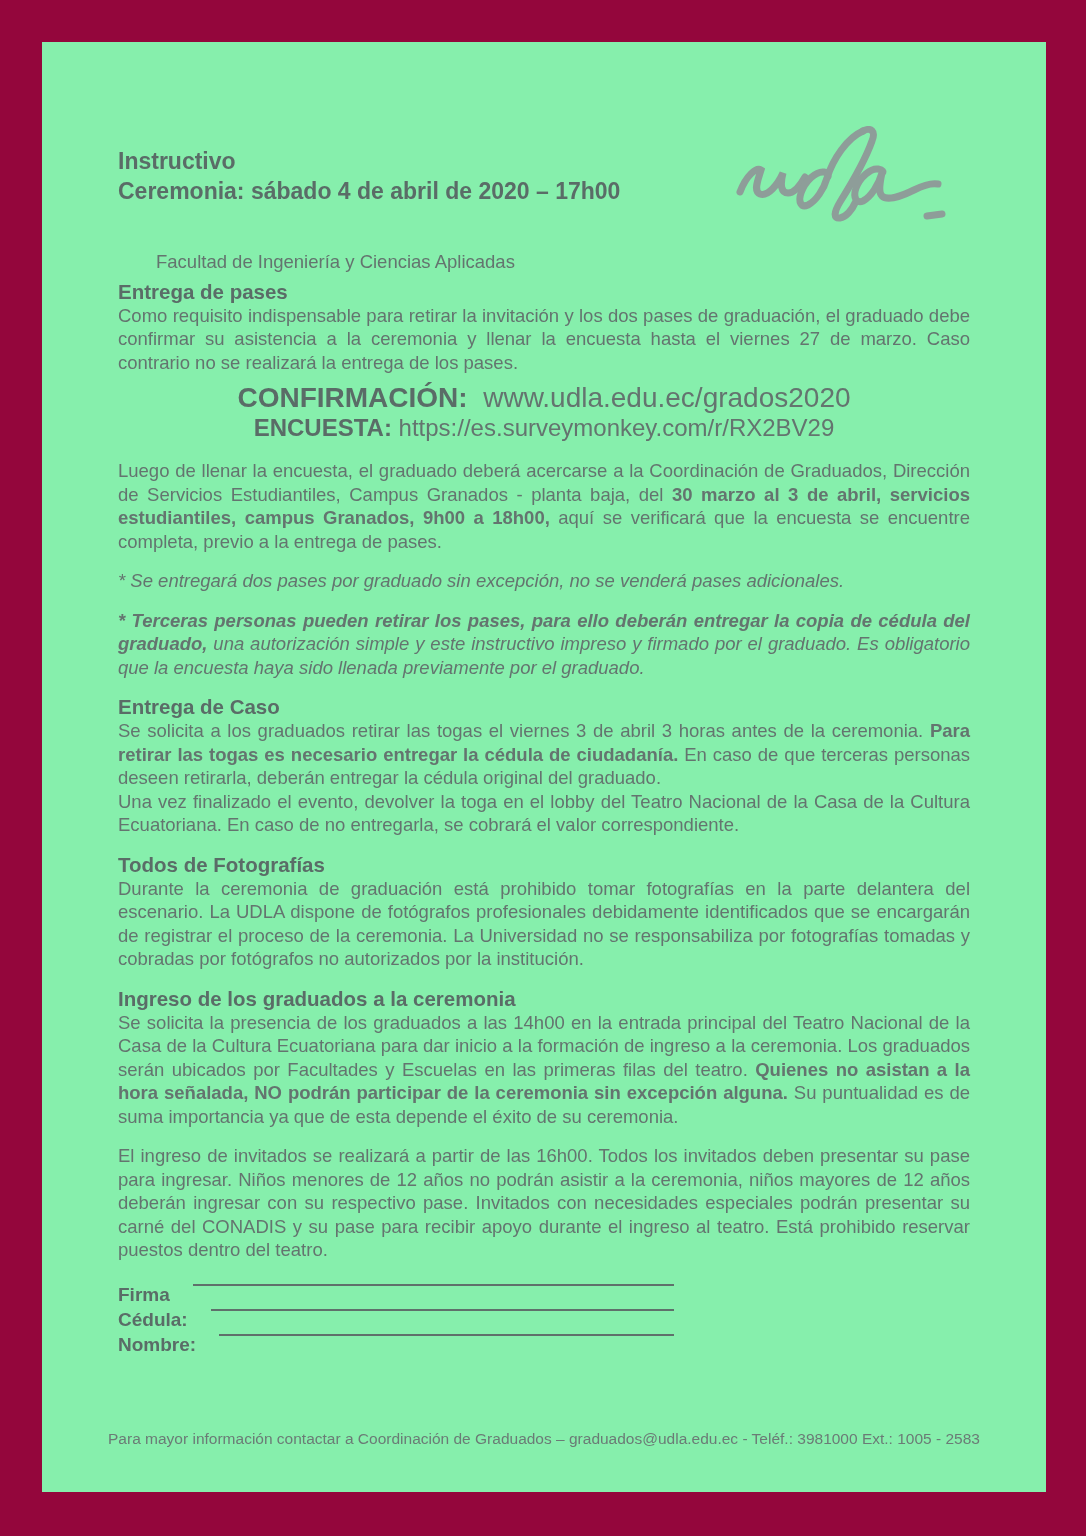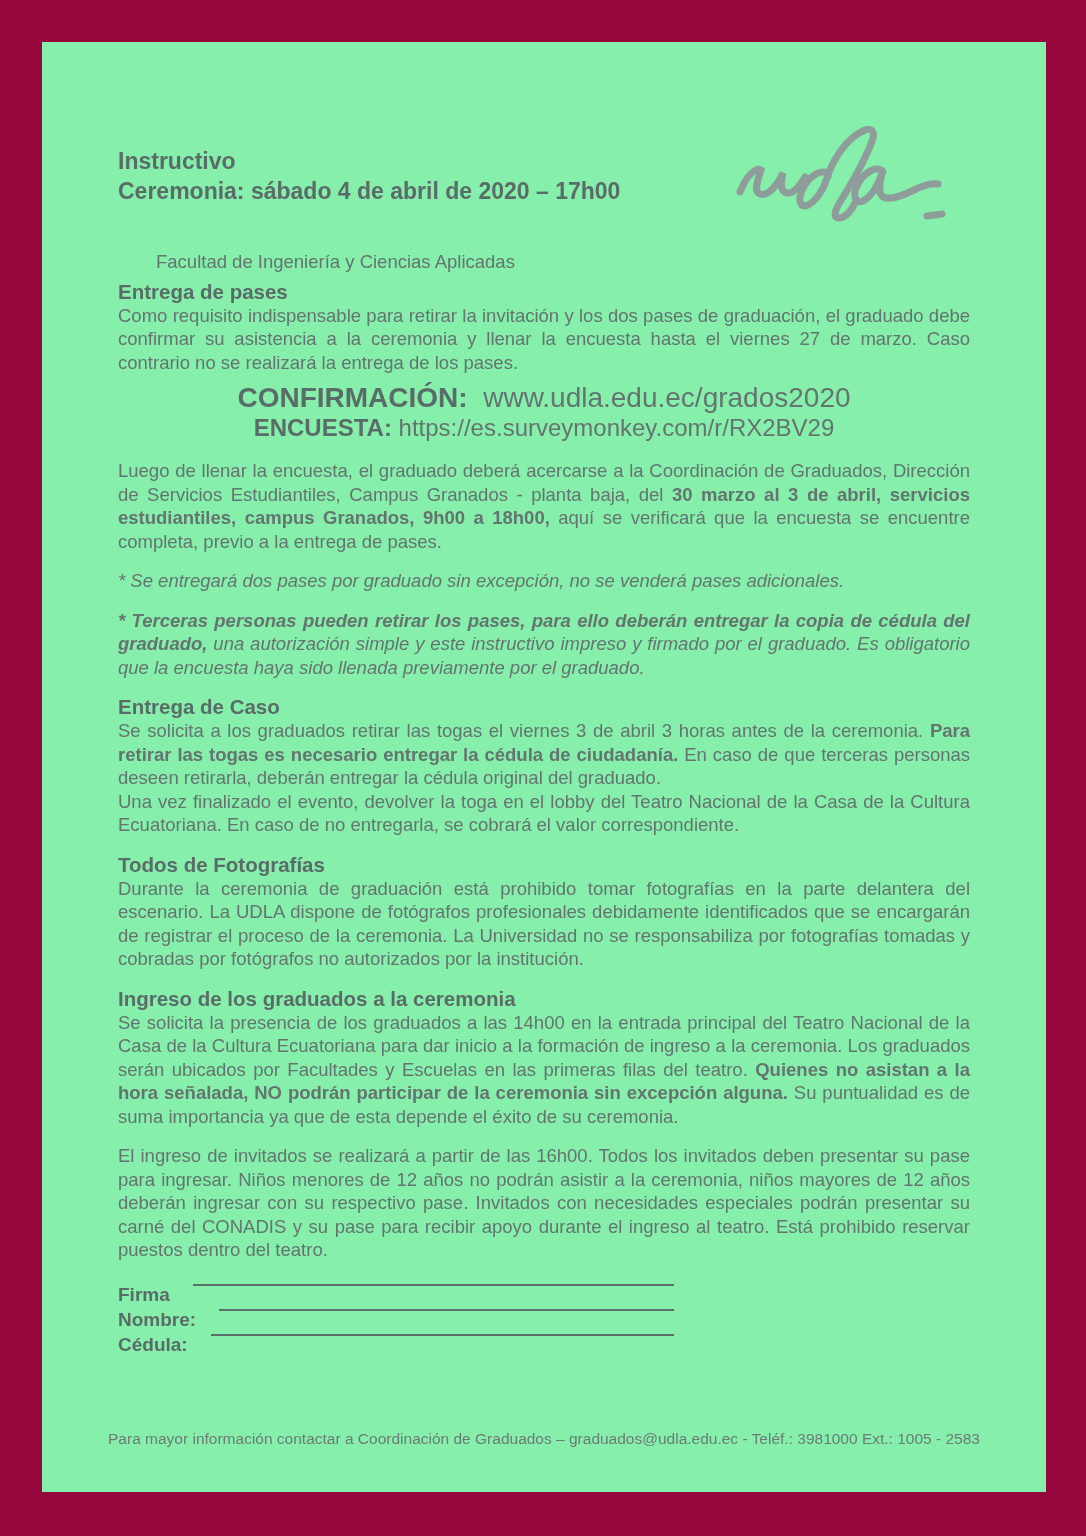--- a/index.html
+++ b/index.html
@@ -106,25 +106,25 @@
     <h2 class="sec">Ingreso de los graduados a la ceremonia</h2>
     <p class="body"><span>Se solicita la presencia de los graduados a las 14h00 en la entrada principal del Teatro Nacional de la Casa de la Cultura Ecuatoriana para dar inicio a la formación de ingreso a la ceremonia. Los graduados serán ubicados por Facultades y Escuelas en las primeras filas del teatro. </span><span class="b">Quienes no asistan a la hora señalada, NO podrán participar de la ceremonia sin excepción alguna.</span><span> Su puntualidad es de suma importancia ya que de esta depende el éxito de su ceremonia.</span></p>
     <p class="body gap">El ingreso de invitados se realizará a partir de las 16h00.  Todos los invitados deben presentar su pase para ingresar. Niños menores de 12 años no podrán asistir a la ceremonia, niños mayores de 12 años deberán ingresar con su respectivo pase. Invitados con necesidades especiales podrán presentar su carné del CONADIS y su pase para recibir apoyo durante el ingreso al teatro. Está prohibido reservar puestos dentro del teatro.</p>
 
     <div class="sig-block">
       <div class="sig-row">
         <span class="sig-label">Firma</span>
         <span class="sig-line"></span>
       </div>
       <div class="sig-row">
-        <span class="sig-label">Nombre:</span>
+        <span class="sig-label">Cédula:</span>
         <span class="sig-line"></span>
       </div>
       <div class="sig-row">
-        <span class="sig-label">Cédula:</span>
+        <span class="sig-label">Nombre:</span>
         <span class="sig-line"></span>
       </div>
     </div>
 
   </div>
 
   <div class="footer">Para mayor información contactar a Coordinación de Graduados – graduados@udla.edu.ec - Teléf.: 3981000 Ext.: 1005 - 2583</div>
 </div>
 
 </body></html>

